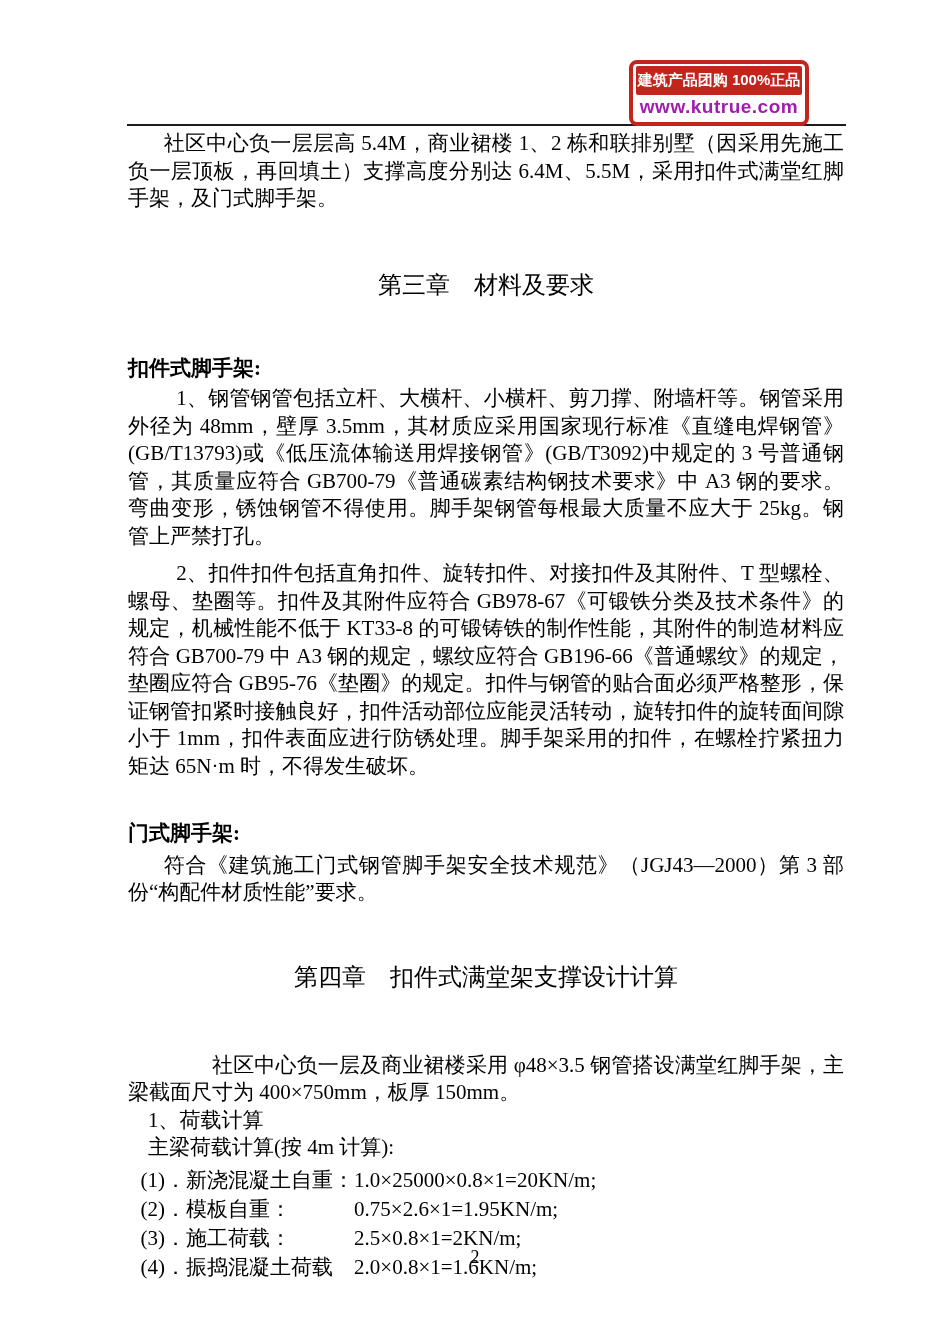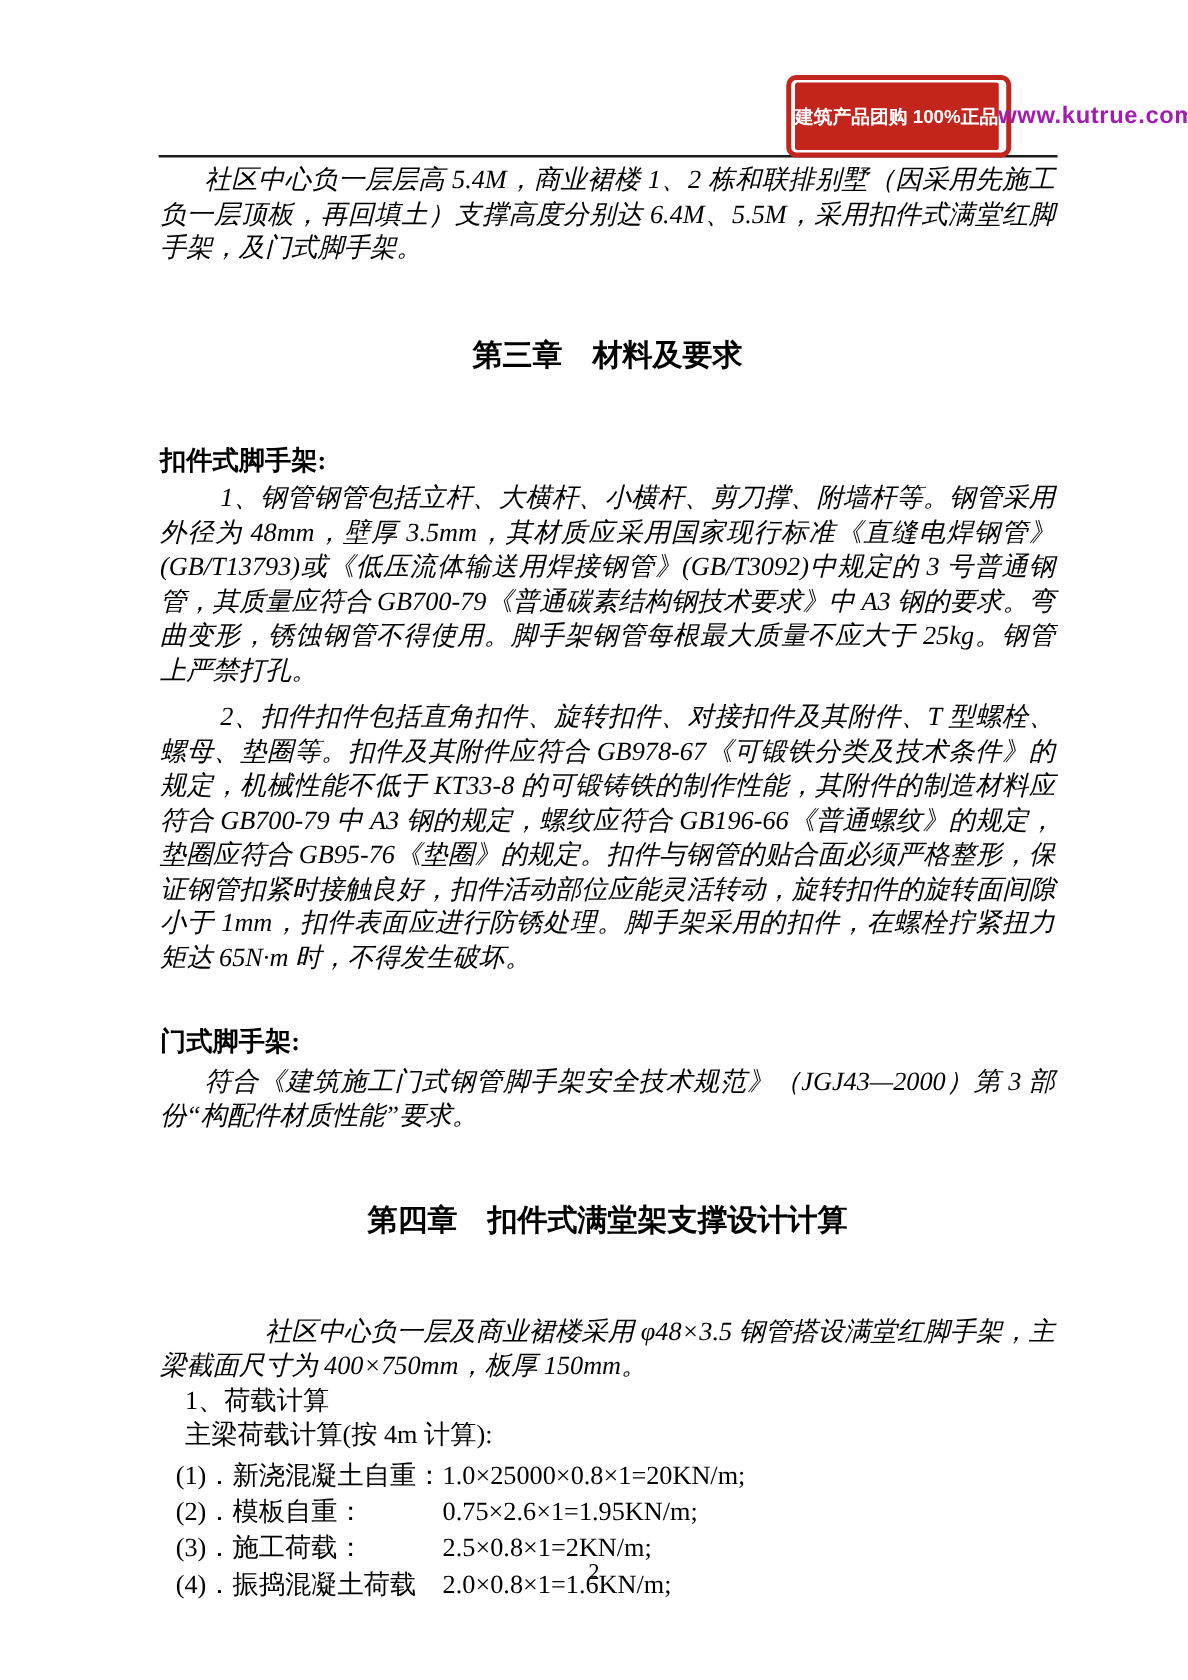--- a/index.html
+++ b/index.html
@@ -17,21 +17,21 @@
   }
   
   .stamp {
     position:absolute; left:629px; top:60px;
     width:180px; height:66px;
     box-sizing:border-box;
     border:4px solid #c3251d;
     border-radius:8px;
     background:#fff;
     padding:2px 3px;
-    display:flex; flex-direction:row;
+    display:flex; flex-direction:column;
     z-index:3;
   }
   .stamp-top {
     flex:1.15; background:#c3251d; color:#fff;
     font-family:"Liberation Sans","DejaVu Sans",sans-serif;
     font-weight:bold; font-size:15px;
     display:flex; align-items:center; justify-content:center;
     white-space:nowrap; border-radius:2px;
   }
   .stamp-bottom {
@@ -39,27 +39,27 @@
     font-family:"Liberation Sans","DejaVu Sans",sans-serif;
     font-weight:bold; font-size:19px; letter-spacing:0.5px;
     display:flex; align-items:center; justify-content:center;
     white-space:nowrap;
   }
   .content {
     position:absolute; left:128px; top:130px; width:716px;
     font-size:21px; line-height:27.5px;
     text-align:justify;
   }
-  .para { margin:0;font-style:italic; }
+  .para { margin:0; }
   .ind-17 { text-indent:1.7em; }
   .ind-23 { text-indent:2.3em; }
   .ind-40 { text-indent:4.0em; }
   .chapter {
     margin:0; font-size:24px; line-height:31px;
-    font-weight:bold; text-align:center; white-space:pre-wrap;
+    font-weight:normal; text-align:center; white-space:pre-wrap;
   }
   .chapter3 { margin-top:57px; }
   .chapter4 { margin-top:55px; }
   .label { margin:0; font-weight:bold; font-size:21px; }
   .label-koujian { margin-top:54px; }
   .label-menshi  { margin-top:40px; }
   .p-koujian1 { margin-top:3px; }
   .p-koujian2 { margin-top:10px; }
   .p-menshi   { margin-top:4px; }
   .p-ch4intro { margin-top:59px; }

